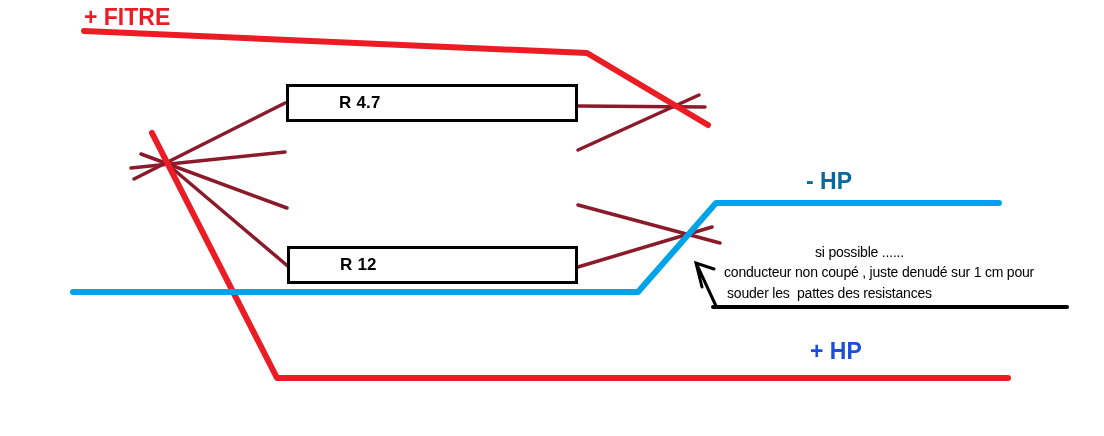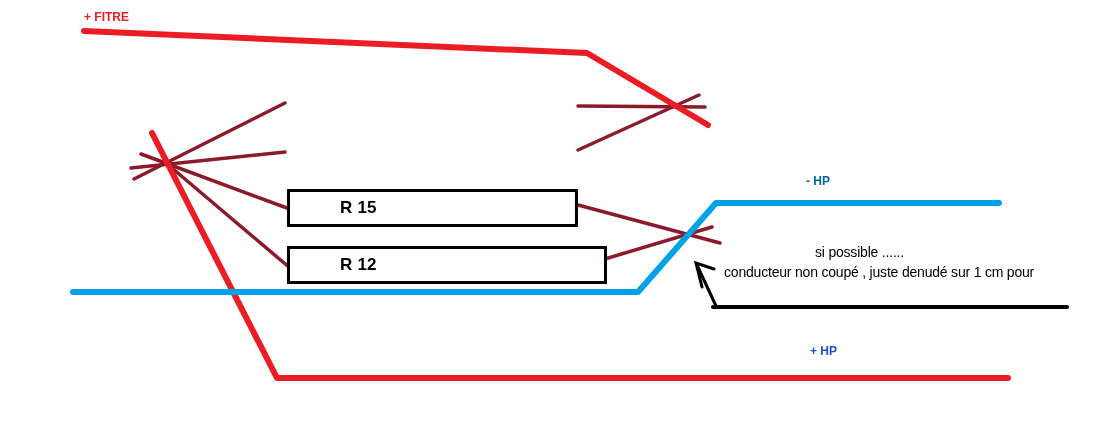--- a/index.html
+++ b/index.html
@@ -34,33 +34,32 @@
   .resistor .rlabel {
     padding-left: 50px;
     font-weight: bold;
     font-size: 17px;
     color: #000000;
     letter-spacing: 0.2px;
   }
   #r47 { left: 286px; top: 84px; }
   #r33 { left: 286px; top: 132px; }
   #r15 { left: 287px; top: 189px; width: 291px; }
-  #r12 { left: 287px; top: 246px; width: 320px; }
+  #r12 { left: 287px; top: 246px; width: 291px; }
   #r33-gap {
     position: absolute;
     left: 431px; top: 166px;
     width: 14px; height: 6px;
     background: #ffffff;
   }
   .wire-label {
     position: absolute;
     font-weight: bold;
-    font-size: 12px;
+    font-size: 23px;
     white-space: pre;
-    margin-top: 6px;
   }
   #label-filter { left: 84px; top: 4px;  color: #ec1c24; }
   #label-hp-minus { left: 806px; top: 168px; color: #0369a1; }
   #label-hp-plus { left: 810px; top: 338px; color: #1d4ed8; }
   .note-line {
     position: absolute;
     color: #000000;
     font-weight: normal;
     font-size: 14px;
     letter-spacing: -0.2px;
@@ -95,28 +94,29 @@
 
     <path d="M73,292 L638,292 L716,203 L999,203" stroke="#00a2e8" stroke-width="6" fill="none" stroke-linecap="round" stroke-linejoin="round"></path>
 
     <g stroke="#000000" fill="none" stroke-linecap="round">
       <path stroke-width="3" d="M716,306 L697,265"></path>
       <path stroke-width="3" d="M714,269 L696,263 L702,287"></path>
       <path stroke-width="4" d="M713,307 L1067,307"></path>
     </g>
   </svg>
 
+  <div class="resistor" id="r47">
+    <span class="rlabel">R 4.7</span>
+  </div>
   <div id="r33-gap"></div>
-  <div class="resistor" id="r15">
-    <span class="rlabel">R 15</span>
-  </div>
   <div class="resistor" id="r12">
     <span class="rlabel">R 12</span>
   </div>
 
   <div class="wire-label" id="label-filter">+ FITRE</div>
   <div class="wire-label" id="label-hp-minus">- HP</div>
   <div class="wire-label" id="label-hp-plus">+ HP</div>
 
   <div class="note-line" id="note1">si possible ......</div>
   <div class="note-line" id="note2">conducteur non coupé , juste denudé sur 1 cm pour</div>
+  <div class="note-line" id="note3">souder les  pattes des resistances</div>
 
 </div>
 
 </body></html>

